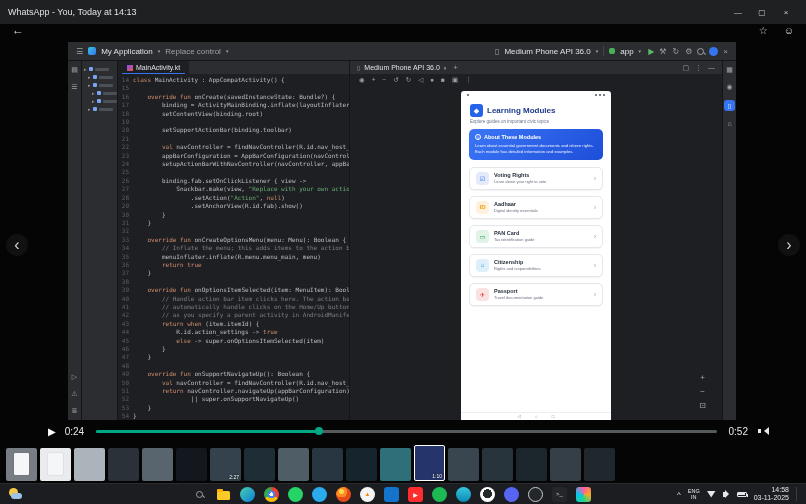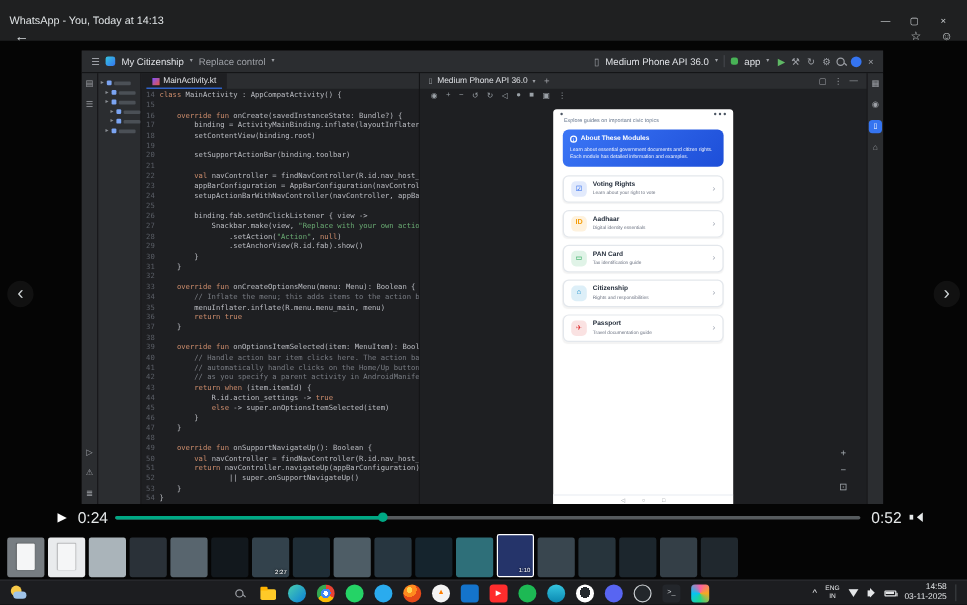--- a/index.html
+++ b/index.html
@@ -1,21 +1,21 @@
 <!DOCTYPE html>
 <html><head>
 <meta charset="utf-8">
 <style>
   html,body{margin:0;padding:0}
   body{width:806px;height:504px;position:relative;background:#050505;overflow:hidden;
        font-family:"Liberation Sans","DejaVu Sans",sans-serif;-webkit-font-smoothing:antialiased}
   *{box-sizing:border-box}
 
   
-  .titlebar{position:absolute;left:0;top:0;right:0;height:34px;background:#1f2021;display:flex;
+  .titlebar{position:absolute;left:0;top:0;right:0;height:24px;background:#1f2021;display:flex;
             align-items:center;padding:0 8px;color:#dfe3e5;font-size:9px}
   .wbtns{margin-left:auto;display:flex}
   .wbtn{width:24px;text-align:center;color:#c9cdd0;font-size:8px;cursor:default}
   .viewerbar{position:absolute;left:0;top:18px;right:0;height:24px;display:flex;align-items:center;
              padding:0 12px;color:#d5d9db}
   .back{font-size:12px}
   .vicons{margin-left:auto;display:flex;gap:16px;font-size:10px;color:#cfd4d6}
 
   
   .videoframe{position:absolute;left:68px;top:42px;width:668px;height:378px;background:#1e1f22;overflow:hidden}
@@ -103,21 +103,21 @@
   .pnav .gicon{font-size:4.5px;color:#8b9198}
   .zoomctl{position:absolute;right:16px;bottom:10px;display:flex;flex-direction:column;gap:5px;align-items:center}
   .zoomctl .gicon{font-size:8px;color:#a7adb3}
 
   
   .medianav{position:absolute;top:234px;width:22px;height:22px;display:flex;align-items:center;justify-content:center;
             color:#cfd4d6;font-size:16px;border-radius:50%;background:rgba(255,255,255,.05)}
   .medianav.prev{left:6px}.medianav.next{right:6px}
   .controls{position:absolute;left:48px;right:36px;top:421px;height:20px;display:flex;align-items:center;gap:9px;color:#e6e9ea}
   .play{font-size:10px;color:#fff}
-  .time{font-size:13px;width:22px}
+  .time{font-size:10px;width:22px}
   .time.right{text-align:right}
   .track{flex:1;height:3px;background:#565b5e;border-radius:2px;position:relative}
   .fill{position:absolute;left:0;top:0;bottom:0;background:#00a884;border-radius:2px}
   .knob{position:absolute;top:50%;transform:translate(-50%,-50%);width:8px;height:8px;border-radius:50%;background:#00a884}
   .spk{position:relative;width:13px;height:10px;display:inline-block}
   .spkb{position:absolute;left:1px;top:3px;width:3px;height:4px;background:#e6e9ea}
   .spkt{position:absolute;left:3px;top:1px;border:4px solid transparent;border-right:5px solid #e6e9ea}
 
   
   .thumbs{position:absolute;left:6px;top:445px;height:36px;display:flex;align-items:flex-end;gap:3px}
@@ -173,21 +173,21 @@
   <span class="vicons">
     <span>☆</span>
     <span>☺</span>
   </span>
 </div>
 
 <div class="videoframe">
   <div class="stoolbar">
     <span class="gicon menu">☰</span>
     <span class="projicon"></span>
-    <span class="tlabel">My Citizenship</span>
+    <span class="tlabel">My Application</span>
     <span class="caret">▾</span>
     <span class="tlabel dim">Replace control</span>
     <span class="caret">▾</span>
     <span class="spacer"></span>
     <span class="gicon dim2">▯</span>
     <span class="tlabel">Medium Phone API 36.0</span>
     <span class="caret">▾</span>
     <span class="vsep"></span>
     <span class="appdot"></span>
     <span class="tlabel">app</span>
@@ -325,20 +325,24 @@
         </div>
       <div class="phone">
         <div class="pstatus">
           <i class="sdot left"></i>
           <span class="sgrp">
             <i class="sdot"></i>
             <i class="sdot"></i>
             <i class="sdot"></i>
           </span>
         </div>
+        <div class="phead">
+          <span class="appicon">◆</span>
+          <span class="ptitle">Learning Modules</span>
+        </div>
         <div class="psub">Explore guides on important civic topics</div>
         <div class="infocard">
           <div class="infotitle">
             <i class="info-i">i</i>
             <span>About These Modules</span>
           </div>
           <div class="infobody">Learn about essential government documents and citizen rights. Each module has detailed information and examples.</div>
         </div>
         <div class="mlist">
             <div class="mcard">

